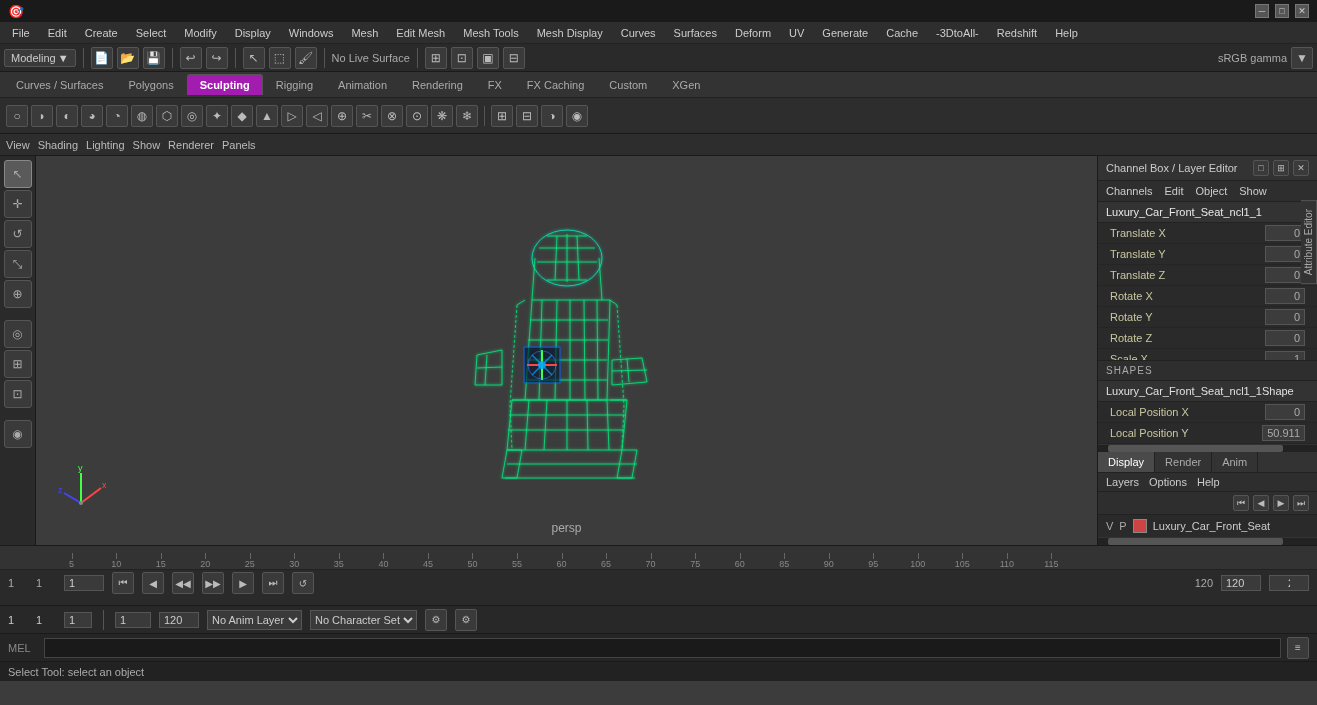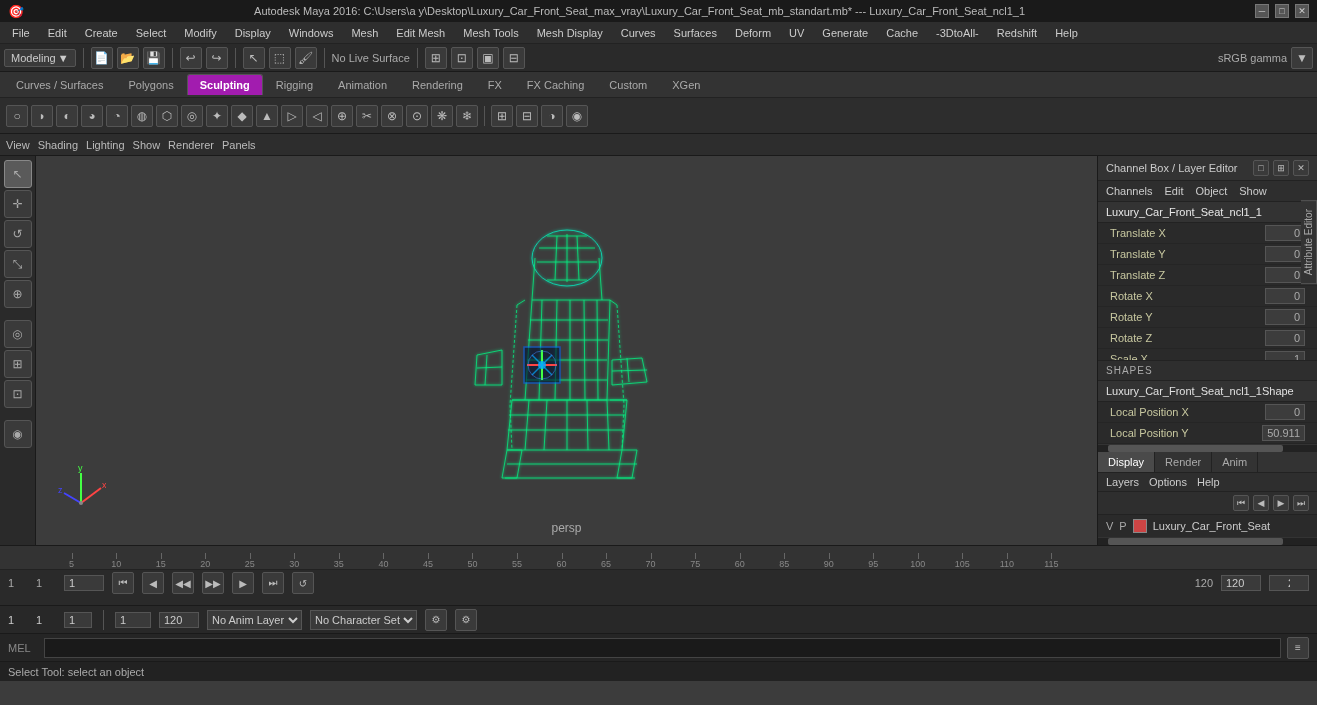--- a/index.html
+++ b/index.html
@@ -462,21 +462,20 @@
       width: 80%;
       background: #555;
       border-radius: 2px;
     }
   </style>
 </head>
 <body>
 
 <div id="title-bar">
   <span style="font-size:13px;">🎯</span>
-  <span class="title-text">Autodesk Maya 2016: C:\Users\a y\Desktop\Luxury_Car_Front_Seat_max_vray\Luxury_Car_Front_Seat_mb_standart.mb* --- Luxury_Car_Front_Seat_ncl1_1</span>
   <div class="win-controls">
     <div class="win-btn">─</div>
     <div class="win-btn">□</div>
     <div class="win-btn">✕</div>
   </div>
 </div>
 
 <div id="menu-bar">
     <span class="menu-item">File</span>
     <span class="menu-item">Edit</span>

